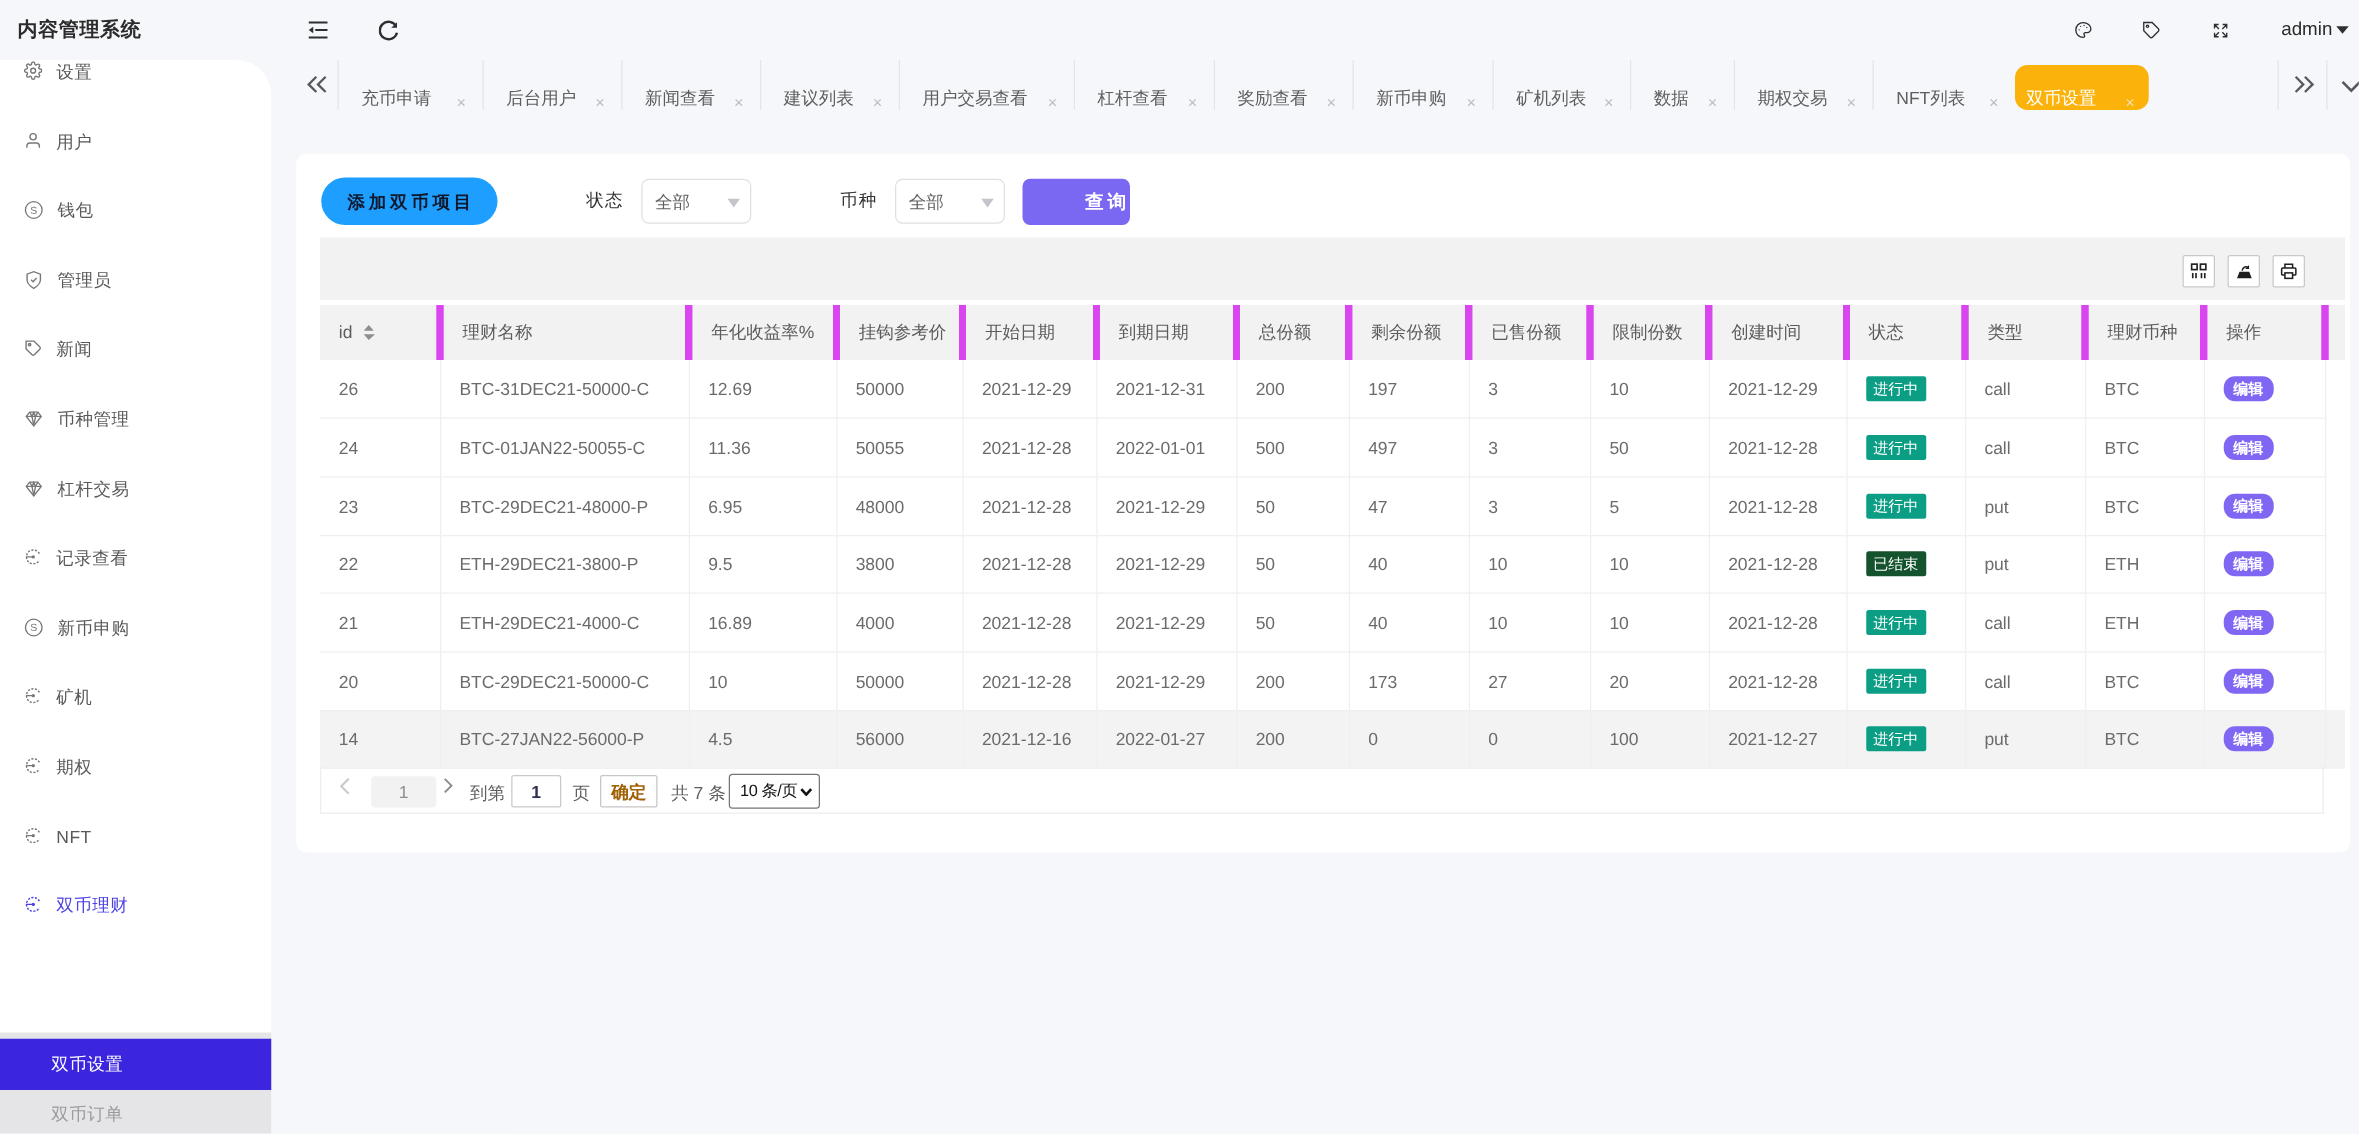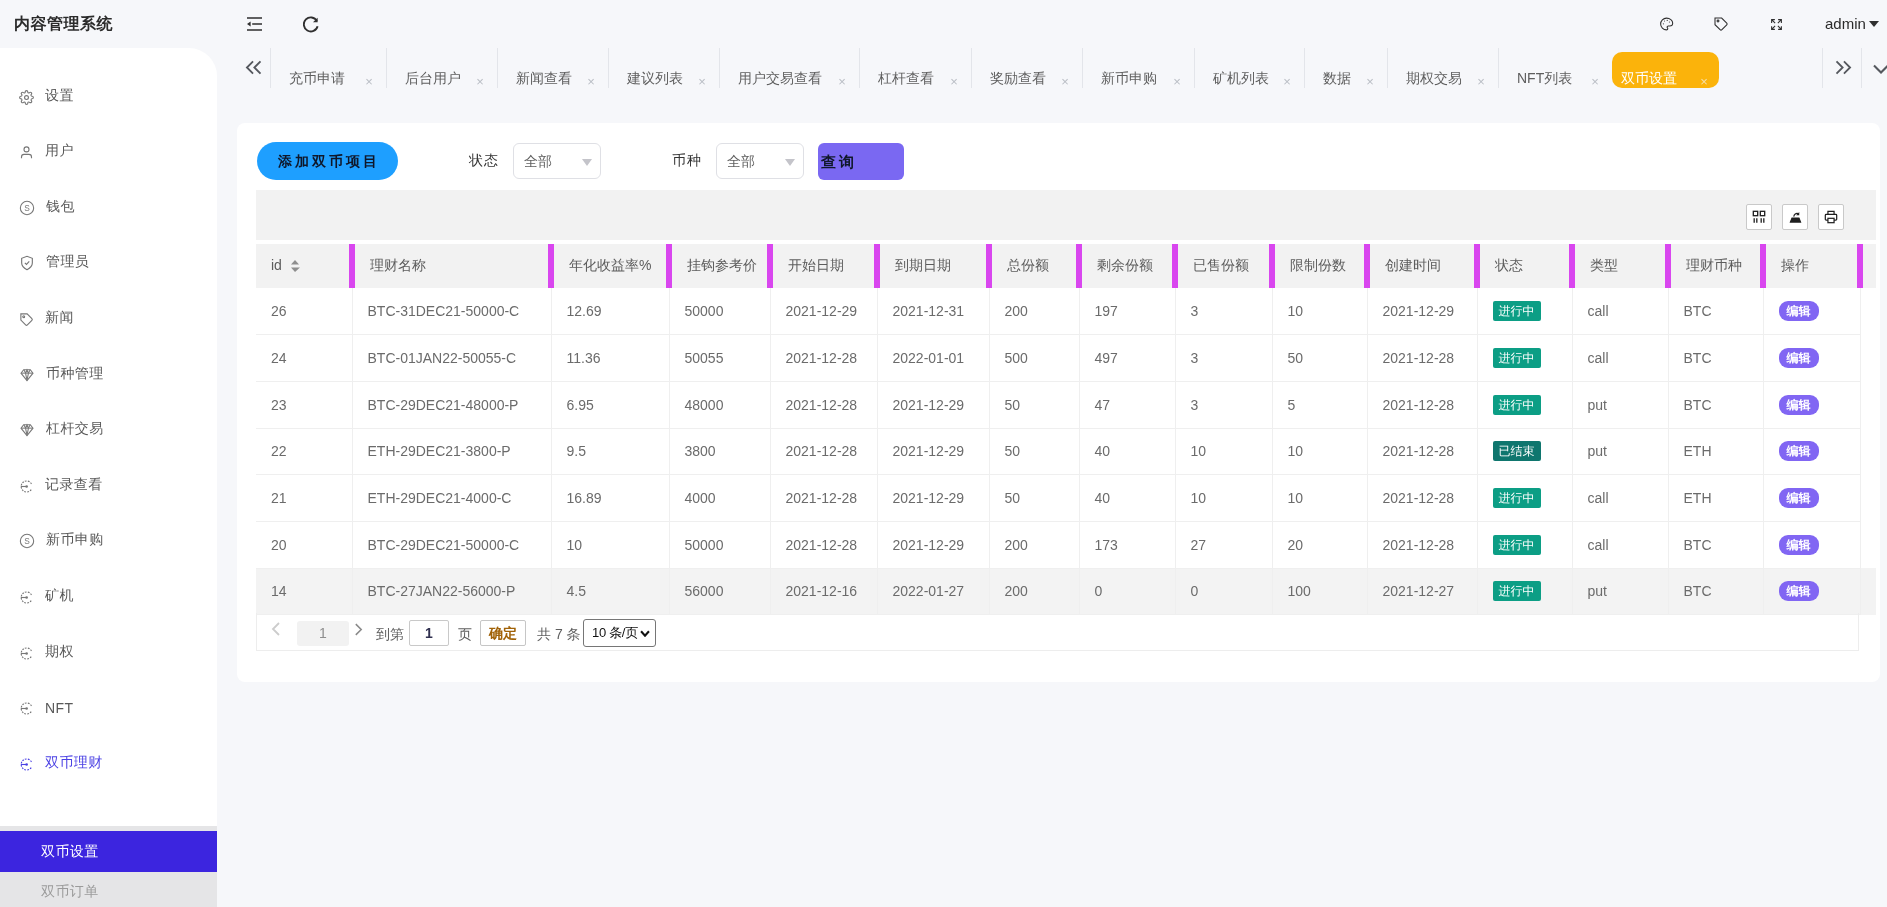--- a/index.html
+++ b/index.html
@@ -5,21 +5,21 @@
 <style>
 *{margin:0;padding:0;box-sizing:border-box}
 html,body{width:1887px;height:907px;overflow:hidden}
 body{font-family:"Liberation Sans",sans-serif;background:#F6F7FA;position:relative;color:#5a5a5a;font-size:14px}
 
 .logo{position:absolute;left:14px;top:14px;font-size:16px;font-weight:bold;color:#2b2b2b;letter-spacing:0.5px}
 .hicon{position:absolute;color:#2f2f2f}
 
 .sidebar{position:absolute;left:0;top:48px;width:217px;height:859px;background:#fff;border-top-right-radius:28px}
 .menu{position:absolute;left:0;top:1px;width:217px}
-.mitem{height:55.6px;display:flex;align-items:flex-end;padding-left:19px;color:#595959;font-size:14px}
+.mitem{height:55.6px;display:flex;align-items:flex-start;padding-left:19px;color:#595959;font-size:14px}
 .mitem svg{flex:0 0 auto;margin-right:11px;color:#777}
 .mitem span{letter-spacing:0.4px}
 .mitem.act{color:#4b41e4}
 .mitem.act svg{color:#4b41e4}
 .submenu{position:absolute;left:0;top:778px;width:217px;height:81px;background:#E5E5E7}
 .smitem{height:40px;display:flex;align-items:center;padding-left:41px;color:#9b9b9b;font-size:14px;letter-spacing:0.4px}
 .smitem.act{background:#3C25DF;color:#fff;margin-top:5px;height:41px}
 
 .tabbar{position:absolute;left:217px;top:48px;height:40px;right:0}
 .tb-back{position:absolute;left:26px;top:9px;color:#55585e}
@@ -31,34 +31,34 @@
 
 .tab.active .x{color:#f5dfa9}
 .tbsep{position:absolute;top:0;height:40px;width:1px;background:#E3E5EA}
 .tb-more{position:absolute;color:#55585e}
 
 .card{position:absolute;left:237px;top:123px;width:1643px;height:559px;background:#fff;border-radius:8px}
 .btn-add{position:absolute;left:20px;top:19px;width:141px;height:38px;border-radius:19px;background:#1E9FFF;color:#0f172a;font-weight:bold;font-size:14px;text-align:center;line-height:38px;letter-spacing:3px;text-indent:3px}
 .flabel{position:absolute;top:29px;font-size:14px;color:#333;letter-spacing:1px}
 .fselect{position:absolute;top:20px;width:88px;height:36px;border:1px solid #DFE0E5;border-radius:6px;background:#fff;color:#5f5f5f;line-height:34px;padding-left:10px;font-size:14px}
 .fselect .car{position:absolute;right:8px;top:15px;width:0;height:0;border-left:5.5px solid transparent;border-right:5.5px solid transparent;border-top:7px solid #C4C4CA}
-.btn-query{position:absolute;left:581px;top:20px;width:86px;height:37px;border-radius:6px;background:#7A68F2;color:#0f172a;font-weight:bold;font-size:15px;text-align:left;line-height:37px;letter-spacing:3px;text-indent:3px}
+.btn-query{position:absolute;left:581px;top:20px;width:86px;height:37px;border-radius:6px;background:#7A68F2;color:#ffffff;font-weight:bold;font-size:15px;text-align:right;line-height:37px;letter-spacing:3px;text-indent:3px}
 .toolbar{position:absolute;left:19px;top:67px;width:1620px;height:50px;background:#F2F2F2}
 .tbtn{position:absolute;top:14px;width:26px;height:26px;background:#fff;border:1px solid #C9C9C9;border-radius:2px;display:flex;align-items:center;justify-content:center;color:#1f1f1f}
 
 .tbl{position:absolute;left:19px;top:121px;width:1604px;border-collapse:collapse;table-layout:fixed;font-size:14px;color:#6b6b6b}
 .tbl th{background:#F2F2F2;font-weight:normal;text-align:left;height:44px;padding:0 0 0 15px;border-right:6px solid #d946ef;color:#5c5c5c;position:relative}
 .tbl th:last-child,.tbl td:last-child{border-right:none}
 .tbl td{height:46.7px;padding:0 0 0 15px;border-right:1px solid #EFEFEF;border-bottom:1px solid #EFEFEF;background:#fff}
 .tbl tr.hov td{background:#F3F3F3}
 .tbl th.gut{background:#F2F2F2;border-right:none}
 .tbl td.gut{background:#fff;border:none}
 .badge{display:inline-block;color:#fff;font-size:12px;line-height:20px;padding:0 6px;border-radius:2px}
 .bg-green{background:#0C9E85}
-.bg-red{background:#0f766e}
+.bg-red{background:#14532d}
 .btn-edit{display:inline-block;background:#8166F3;color:#fff;font-size:12px;line-height:20px;padding:0 8px;border-radius:9px;font-weight:bold}
 .sorter{display:inline-block;vertical-align:middle;margin-left:8px}
 
 .pager{position:absolute;left:19px;top:490px;height:38px;width:1603px;font-size:14px;color:#666;border-right:1px solid #EDEDED;border-bottom:1px solid #EDEDED;border-left:1px solid #EDEDED}
 .pager>*{position:absolute}
 .pg-prev{left:14px;top:9px;color:#ccc;font-size:16px}
 .pg-cur{left:40px;top:8px;width:52px;height:25px;background:#F2F2F2;border-radius:3px;text-align:center;line-height:25px;color:#8e8e8e}
 .pg-next{left:97px;top:9px;color:#666;font-size:16px}
 .pg-t1{left:119px;top:13px;color:#5e5e5e}
 .pg-inp{left:152px;top:7px;width:40px;height:26px;border:1px solid #C9C9C9;border-radius:2px;background:#fff;text-align:center;line-height:24px;color:#2f2f4f;font-weight:bold}

